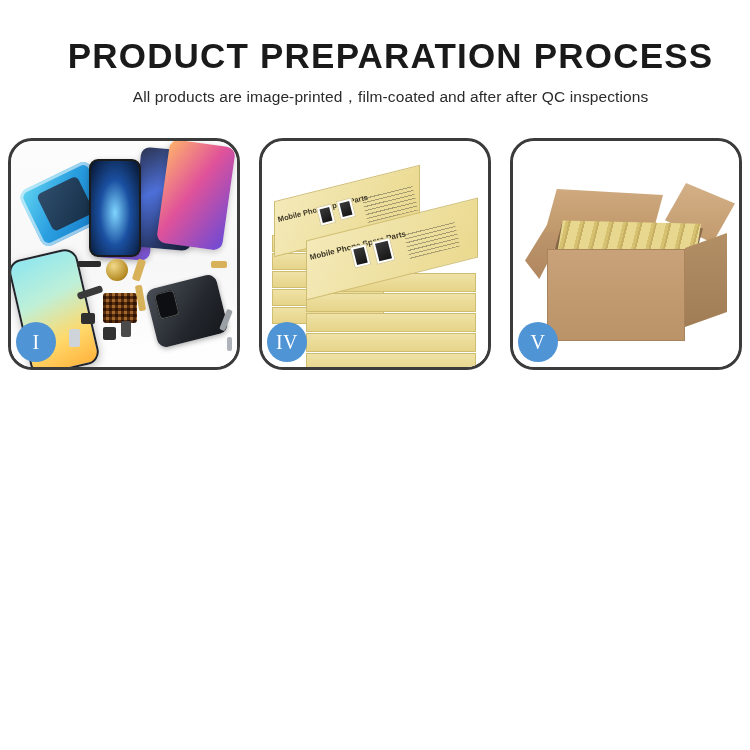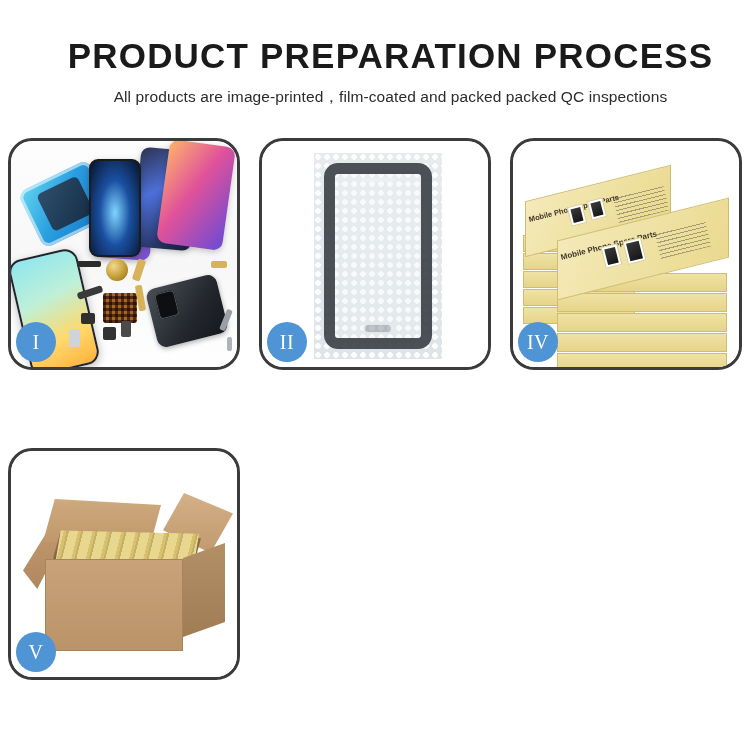--- a/index.html
+++ b/index.html
@@ -338,21 +338,21 @@
     background: linear-gradient(#f4f4f4,#eaeaea);
     clip-path: polygon(58% 0, 100% 26%, 64% 70%, 22% 42%);
     opacity:.75;
   }
 </style>
 </head>
 <body>
 
 <div class="header">
   <div class="page-title">PRODUCT PREPARATION PROCESS</div>
-  <div class="page-subtitle">All products are image-printed，film-coated and packed packed QC inspections</div>
+  <div class="page-subtitle">All products are image-printed，film-coated and after after QC inspections</div>
 </div>
 
 <div class="steps-grid">
 
   <div class="step-card">
     <div class="step-photo p1">
       <div class="adhesive"></div>
       <div class="scr scr-a"></div>
       <div class="scr scr-b"></div>
       <div class="scr scr-c"></div>
@@ -369,31 +369,20 @@
       <div class="chip flex6"></div>
       <div class="chip flex7"></div>
       <div class="chip flex8"></div>
       <div class="chip flex9"></div>
       <div class="chip flex10"></div>
       <div class="chip flex11"></div>
     </div>
     <div class="step-badge">I</div>
   </div>
 
-  <div class="step-card">
-    <div class="step-photo p2">
-      <div class="bubble-sheet">
-        <div class="glass-panel">
-          <div class="glass-speaker"></div>
-          <div class="glass-home"></div>
-        </div>
-      </div>
-    </div>
-    <div class="step-badge">II</div>
-  </div>
 
 
   <div class="step-card">
     <div class="step-photo p4">
       <div class="stack">
 
         <div class="ybox" style="left:4px;  top:74px;  width:112px; height:17px;"></div>
         <div class="ybox" style="left:4px;  top:92px;  width:112px; height:17px;"></div>
         <div class="ybox" style="left:4px;  top:110px; width:112px; height:17px;"></div>
         <div class="ybox" style="left:4px;  top:128px; width:112px; height:17px;"></div>

